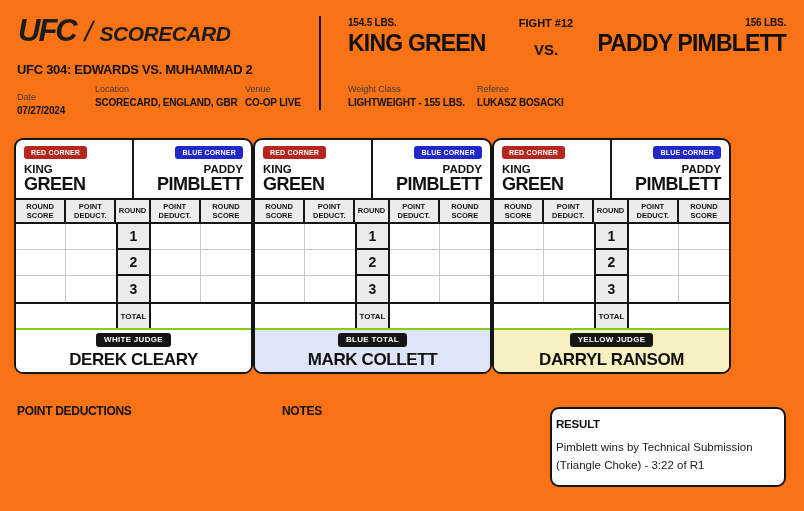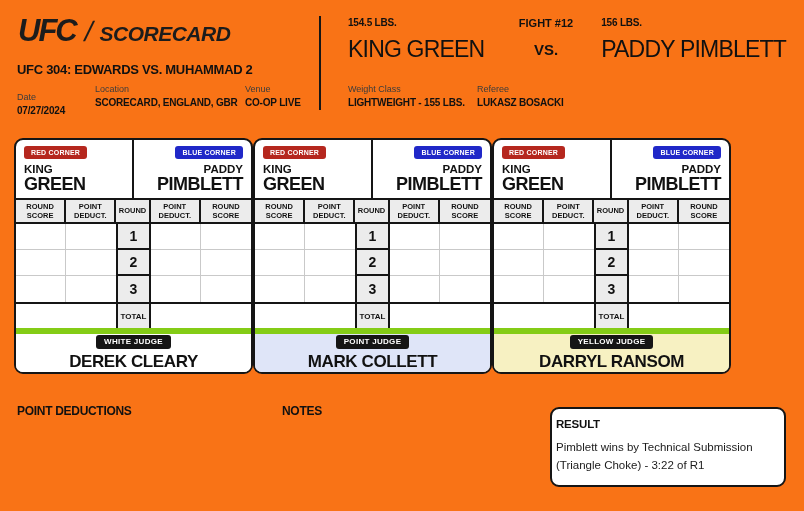--- a/index.html
+++ b/index.html
@@ -17,23 +17,23 @@
   .event-title { position:absolute; left:17px; top:62px; font-size:13px; font-weight:bold; letter-spacing:-0.3px; }
   .meta-label { font-size:9px; color:#3c3c3c; margin-bottom:3px; }
   .meta-value { font-size:10px; font-weight:bold; letter-spacing:-0.2px; }
   .meta-date { position:absolute; left:17px; top:92px; }
   .meta-location { position:absolute; left:95px; top:84px; }
   .meta-venue { position:absolute; left:245px; top:84px; }
   .vdivider { position:absolute; left:319px; top:16px; width:2px; height:94px; background:#161616; }
   
   .fight-left { position:absolute; left:348px; top:17px; }
   .fight-center { position:absolute; left:466px; top:17px; width:160px; text-align:center; }
-  .fight-right { position:absolute; right:18px; top:17px; }
+  .fight-right { position:absolute; right:18px; top:17px; text-align:right; }
   .weight-lbs { font-size:10px; font-weight:bold; letter-spacing:-0.2px; }
-  .fighter-name { font-size:23px; font-weight:normal; letter-spacing:-0.8px; margin-top:8px; }
+  .fighter-name { font-size:23px; font-weight:bold; letter-spacing:-0.8px; margin-top:2px; }
   .fight-number { font-size:11px; font-weight:bold; }
   .vs { font-size:15px; font-weight:bold; margin-top:12px; }
   .meta-wc { position:absolute; left:348px; top:84px; }
   .meta-ref { position:absolute; left:477px; top:84px; }
   
   .cards { position:absolute; left:14px; top:138px; display:flex; }
   .card {
     width:239px; height:236px; border:2px solid #151515; border-radius:9px;
     overflow:hidden; display:flex; flex-direction:column; background:#fff;
   }
@@ -68,21 +68,21 @@
   .c1,.c2,.c4,.c5 { width:21.35%; }
   .c3 { width:14.6%; }
   .total-row { display:flex; height:26px; border-top:2px solid #151515; }
   .total-left { width:42.7%; }
   .total-mid {
     width:14.6%; background:#ececec; border-left:2px solid #151515; border-right:2px solid #151515;
     display:flex; align-items:center; justify-content:center; font-size:8px; font-weight:bold;
   }
   .total-right { flex:1; }
   .judge {
-    flex:1; border-top:6px solid #84cc16; display:flex; flex-direction:column;
+    flex:1; border-top:2px solid #84cc16; display:flex; flex-direction:column;
     align-items:center; justify-content:center; gap:3px;
   }
   .judge-badge {
     background:#151515; color:#fff; font-size:8px; font-weight:bold;
     padding:2.5px 8px; border-radius:3px; letter-spacing:0.3px;
   }
   .judge-name { font-size:17px; font-weight:bold; letter-spacing:-0.4px; }
   
   .pd-label { position:absolute; left:17px; top:404px; font-size:12px; font-weight:bold; letter-spacing:-0.3px; }
   .notes-label { position:absolute; left:282px; top:404px; font-size:12px; font-weight:bold; letter-spacing:-0.3px; }
@@ -240,21 +240,21 @@
       <div class="td c3 round-cell">3</div>
       <div class="td c4"></div>
       <div class="td c5 no-r"></div>
     </div>
     <div class="total-row">
       <div class="total-left"></div>
       <div class="total-mid">TOTAL</div>
       <div class="total-right"></div>
     </div>
     <div class="judge" style="background-color: rgb(223, 229, 248);">
-      <span class="judge-badge">POINT JUDGE</span>
+      <span class="judge-badge">BLUE TOTAL</span>
       <span class="judge-name">MARK COLLETT</span>
     </div>
   </div>
 
   <div class="card">
     <div class="names">
       <div class="half red-side">
         <span class="corner-badge" style="background-color: rgb(181, 39, 30);">RED CORNER</span>
         <span class="fname">KING</span>
         <span class="lname">GREEN</span>

